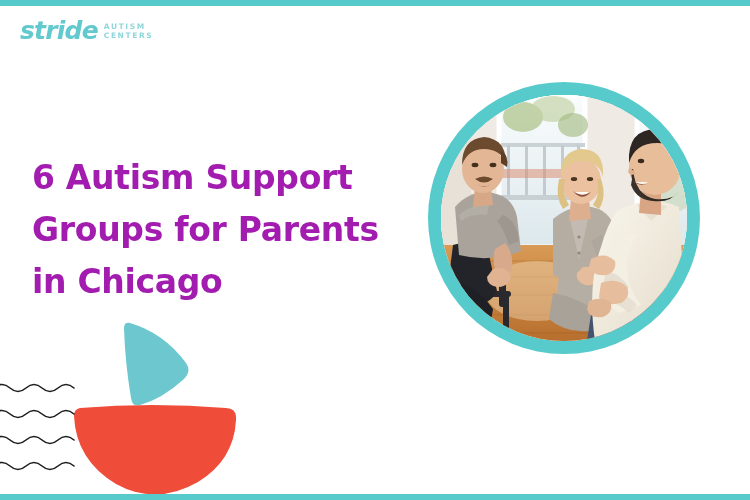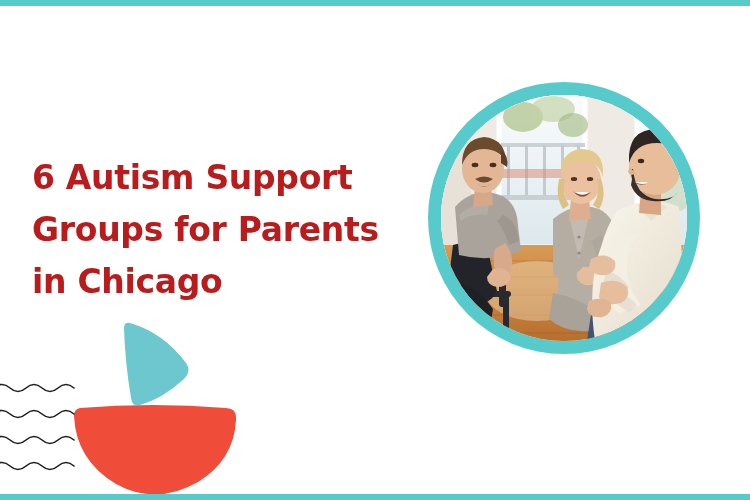--- a/index.html
+++ b/index.html
@@ -69,21 +69,21 @@
   .headline {
     position: absolute;
     left: 32px;
     top: 152px;
     width: 380px;
     font-family: "DejaVu Sans", sans-serif;
     font-size: 33px;
     font-weight: 700;
     line-height: 52px;
     letter-spacing: -0.3px;
-    color: #b91c1c;
+    color: #a21caf;
     white-space: pre-line;
   }
 
   
   .photo-ring {
     position: absolute;
     left: 428px;
     top: 82px;
     width: 272px;
     height: 272px;
@@ -120,20 +120,27 @@
     height: 110px;
   }
 </style>
 </head>
 <body>
 
 <div class="poster">
 
   <div class="bar bar-top"></div>
 
+  <div class="logo">
+    <div class="logo-word">stride</div>
+    <div class="logo-sub">
+      <span>AUTISM</span>
+      <span>CENTERS</span>
+    </div>
+  </div>
 
   <div class="headline">6 Autism Support
 Groups for Parents
 in Chicago</div>
 
   <div class="photo-ring">
     <div class="photo-clip">
       <svg class="photo-svg" viewBox="0 0 246 246" preserveAspectRatio="xMidYMid slice">
         <defs>
           <linearGradient id="winGlow" x1="0" y1="0" x2="0" y2="1">

